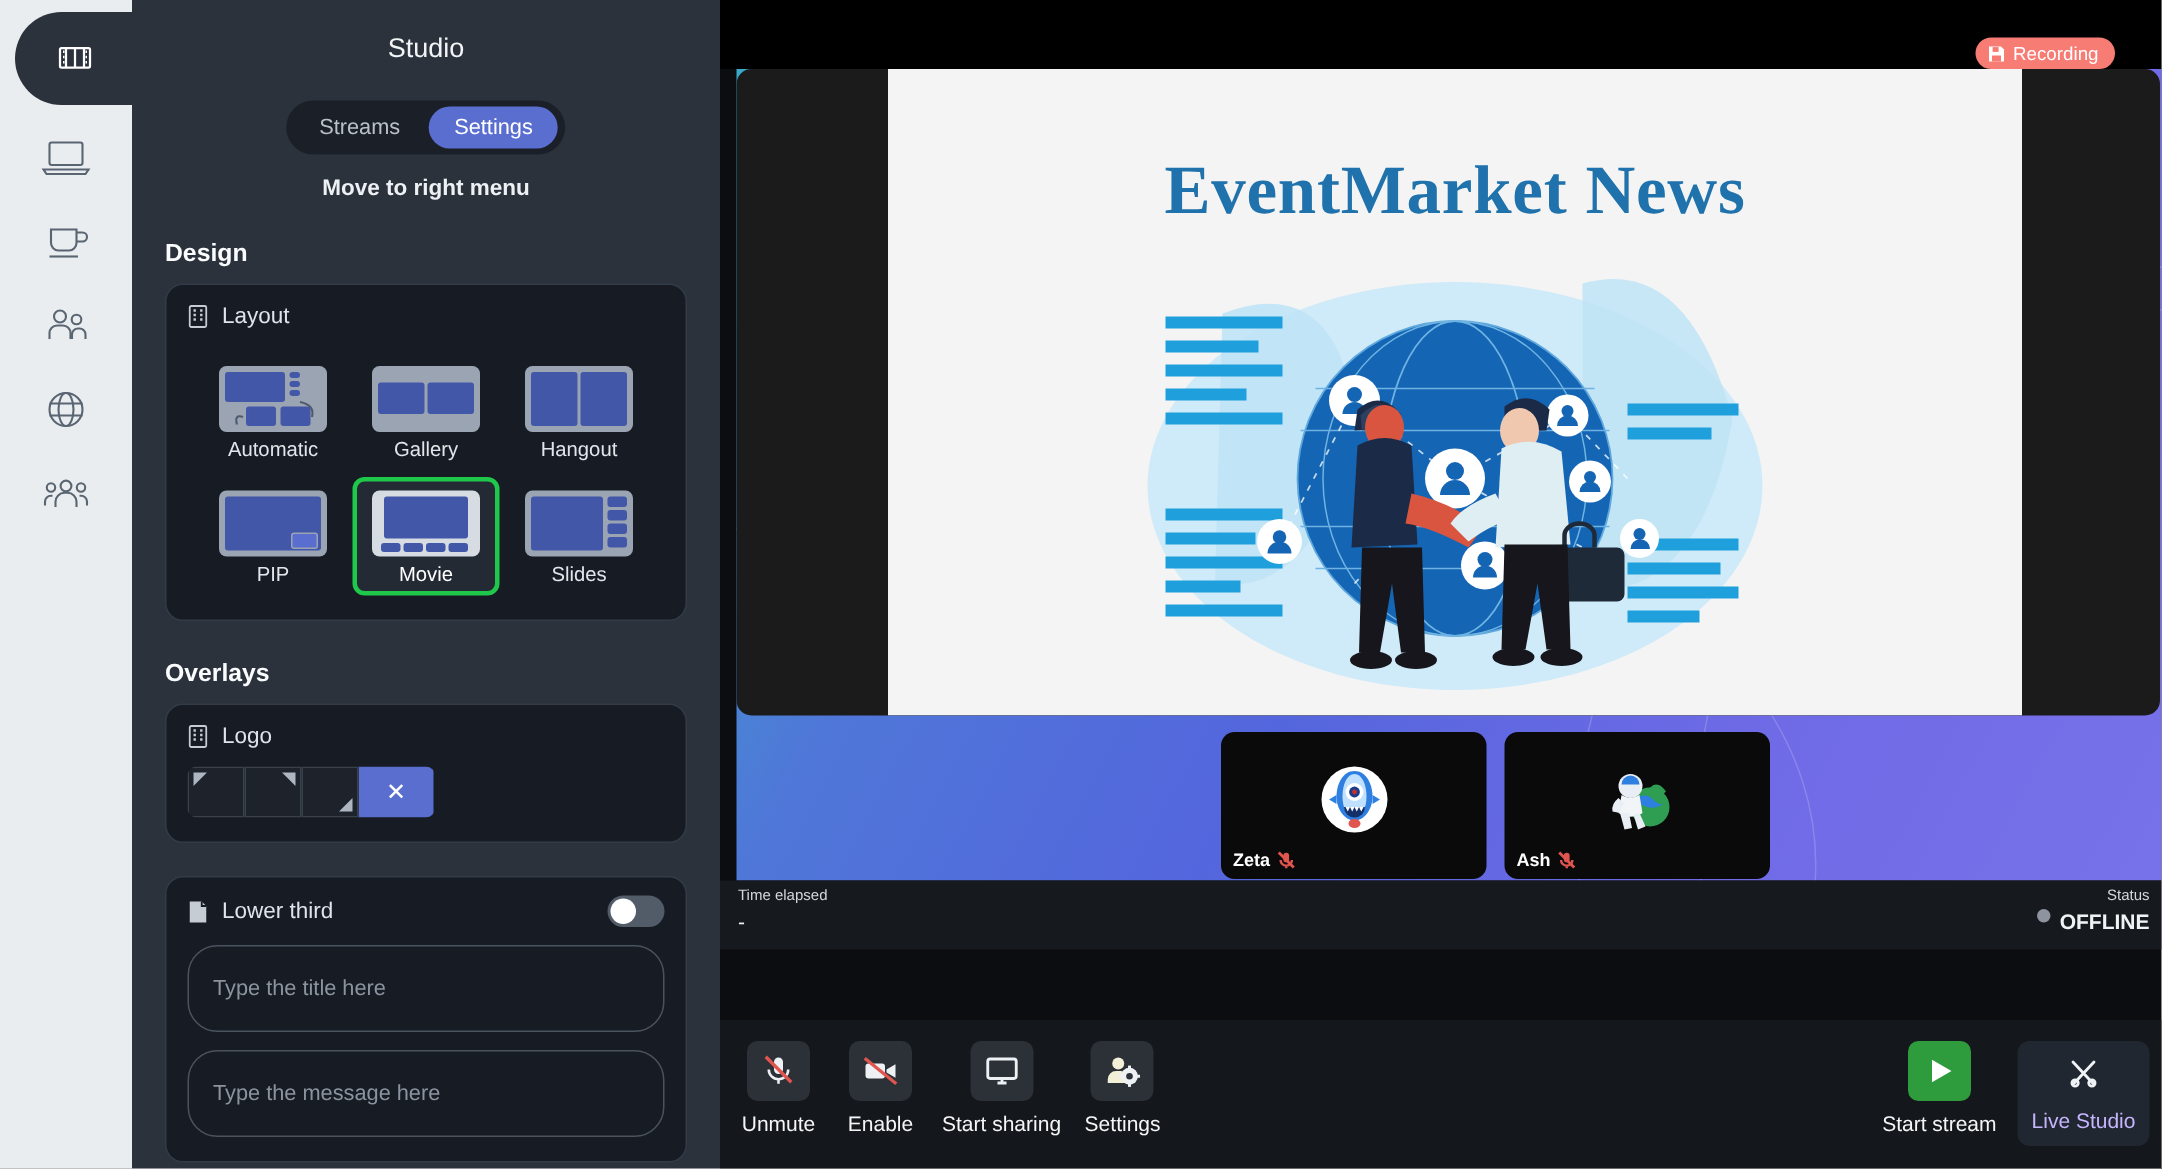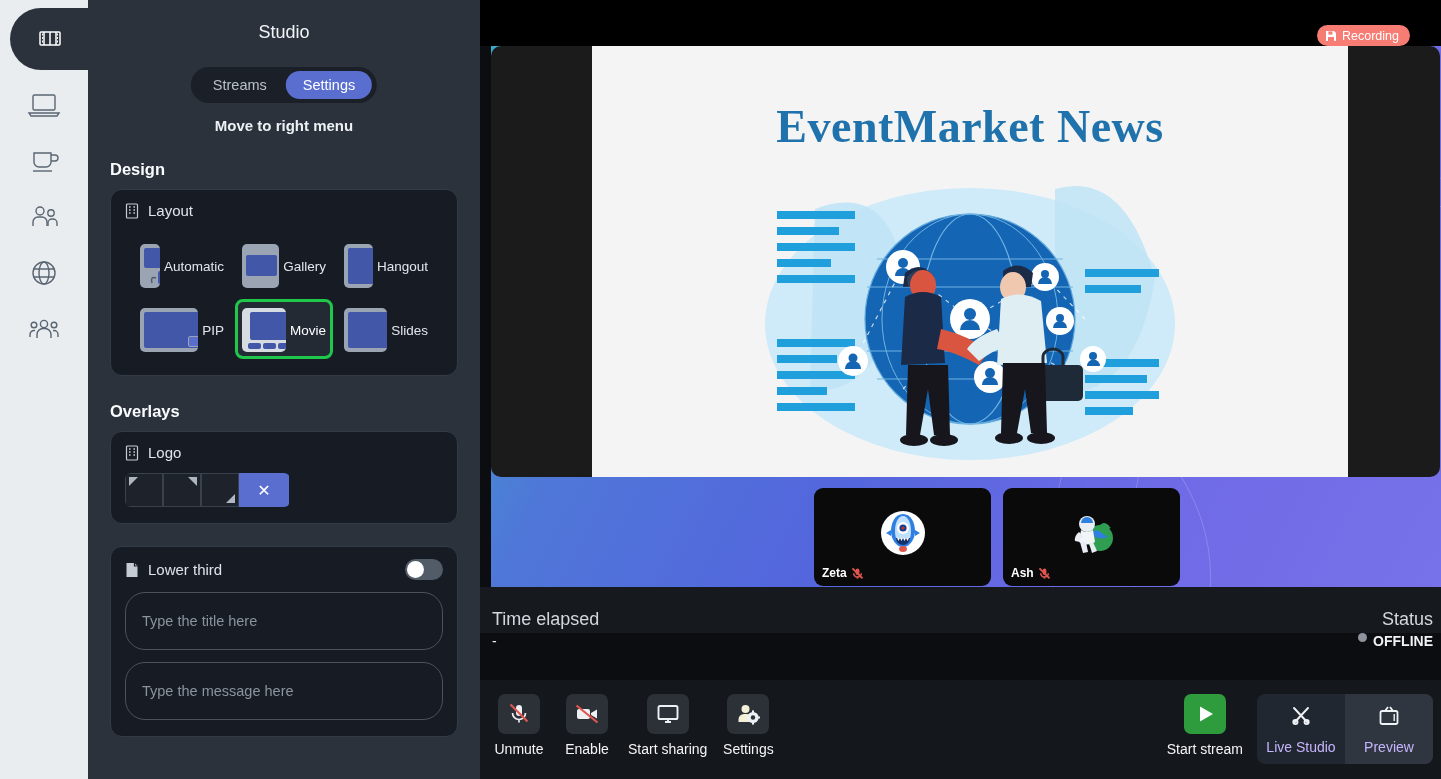--- a/index.html
+++ b/index.html
@@ -81,21 +81,21 @@
   }
   .card-head .ci { width: 14px; height: 16px; color: #c6ccd4; }
 
   
   .lay-grid {
     display: grid; grid-template-columns: repeat(3, 1fr);
     row-gap: 4px; justify-items: center; padding: 4px 6px 0 6px;
   }
   .lay-cell {
     width: 98px; padding: 6px 4px 4px 4px; border-radius: 8px;
-    display: flex; flex-direction: row; align-items: center; gap: 4px;
+    display: flex; flex-direction: column; align-items: center; gap: 4px;
     cursor: pointer; border: 3px solid transparent;
   }
   .lay-cell.sel { border-color: #1fc84a; background: #232a34; }
   .lay-thumb {
     width: 72px; height: 44px; background: #9aa4b2;
     border-radius: 5px; position: relative; overflow: hidden;
   }
   .lay-cell.sel .lay-thumb { background: #d7dce2; }
   .lay-name { color: #e2e6eb; font-size: 13.5px; }
   .lay-cell.sel .lay-name { color: #ffffff; }
@@ -187,21 +187,21 @@
     display: flex; align-items: center; justify-content: center;
     color: #fff; cursor: pointer;
   }
 
   .statusbar {
     position: absolute; left: 0; top: 587px; width: 961px; height: 46px;
     background: #16191d; color: #e6eaee;
   }
   .st-l { position: absolute; left: 12px; top: 5px; }
   .st-r { position: absolute; right: 8px; top: 5px; text-align: right; }
-  .st-lab { font-size: 18px; color: #d3d8de; margin-top: 17px; }
+  .st-lab { font-size: 10px; color: #d3d8de; }
   .st-val { font-size: 14px; color: #f0f3f6; margin-top: 3px; }
   .st-r .st-val { display: flex; justify-content: flex-end; gap: 6px; font-weight: bold; }
   .dot { width: 9px; height: 9px; border-radius: 50%; background: #8d949d; display: inline-block; }
 
   .toolbar {
     position: absolute; left: 0; top: 680px; width: 961px; height: 99px;
     background: #14171b;
   }
   .tb-left { position: absolute; left: 12px; top: 14px; display: flex; gap: 14px; }
   .tb-item {
@@ -674,28 +674,18 @@
           <div class="tb-gitem">
             <span>
               <svg width="24" height="24" viewBox="0 0 24 24" fill="none" stroke="#f0f3f6" stroke-width="1.9" stroke-linecap="round">
                 <path d="M5 4l14 15M19 4L5 19"></path>
                 <circle cx="6.4" cy="18" r="2.1"></circle>
                   <circle cx="17.6" cy="18" r="2.1"></circle>
               </svg>
             </span>
             <span>Live Studio</span>
           </div>
-          <div class="tb-gitem active">
-            <span>
-              <svg width="24" height="24" viewBox="0 0 24 24" fill="none" stroke="#f0f3f6" stroke-width="1.8">
-                <rect x="3.5" y="7" width="17" height="13" rx="1.8"></rect>
-                <path d="M8 7L11 3M16 7L13 3"></path>
-                <path d="M17.2 10v7" stroke-width="1.4"></path>
-              </svg>
-            </span>
-            <span>Preview</span>
-          </div>
         </div>
       </div>
     </div>
 
   </div>
 </div>
 
 </body></html>

